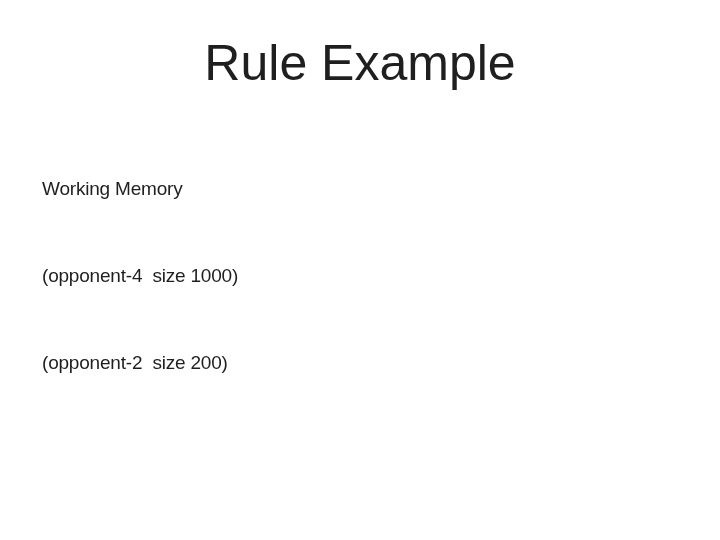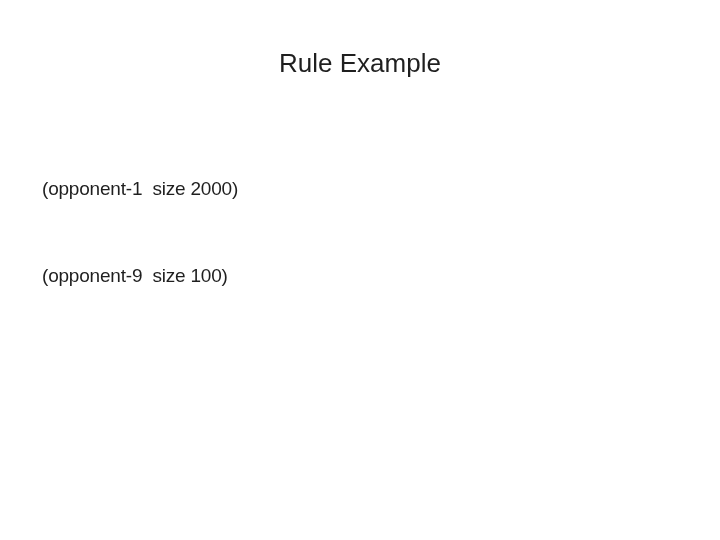--- a/index.html
+++ b/index.html
@@ -15,21 +15,21 @@
     color: var(--fg, #1f1f1f);
     font-family: "Liberation Sans", sans-serif;
     overflow: hidden;
   }
   .slide-title {
     position: absolute;
     top: 38px;
     left: 0;
     width: 720px;
     text-align: center;
-    font-size: 26px;
+    font-size: 50px;
     line-height: 50px;
     font-weight: 400;
     letter-spacing: 0;
     margin: 0;
   }
   .slide-body {
     position: absolute;
     left: 42px;
     top: 116px;
     right: 10px;
@@ -42,22 +42,23 @@
     height: 29px;
   }
 </style>
 </head>
 <body>
 
 <div class="slide" style="--bg: #ffffff; --fg: #1f1f1f;">
   <h1 class="slide-title">Rule Example</h1>
 
   <div class="slide-body">
-    <div class="body-line">(opponent-1  size 2000)</div>
-    <div class="body-line">(opponent-9  size 100)</div>
+    <div class="body-line">Working Memory</div>
+    <div class="body-line">(opponent-4  size 1000)</div>
+    <div class="body-line">(opponent-2  size 200)</div>
     <div class="body-line"></div>
     
     
     
     
     
     
     
   </div>
 </div>

